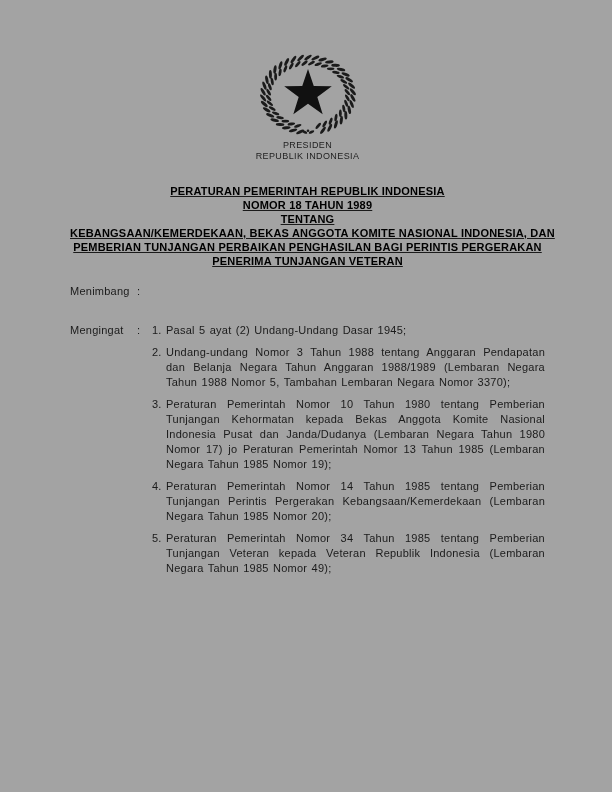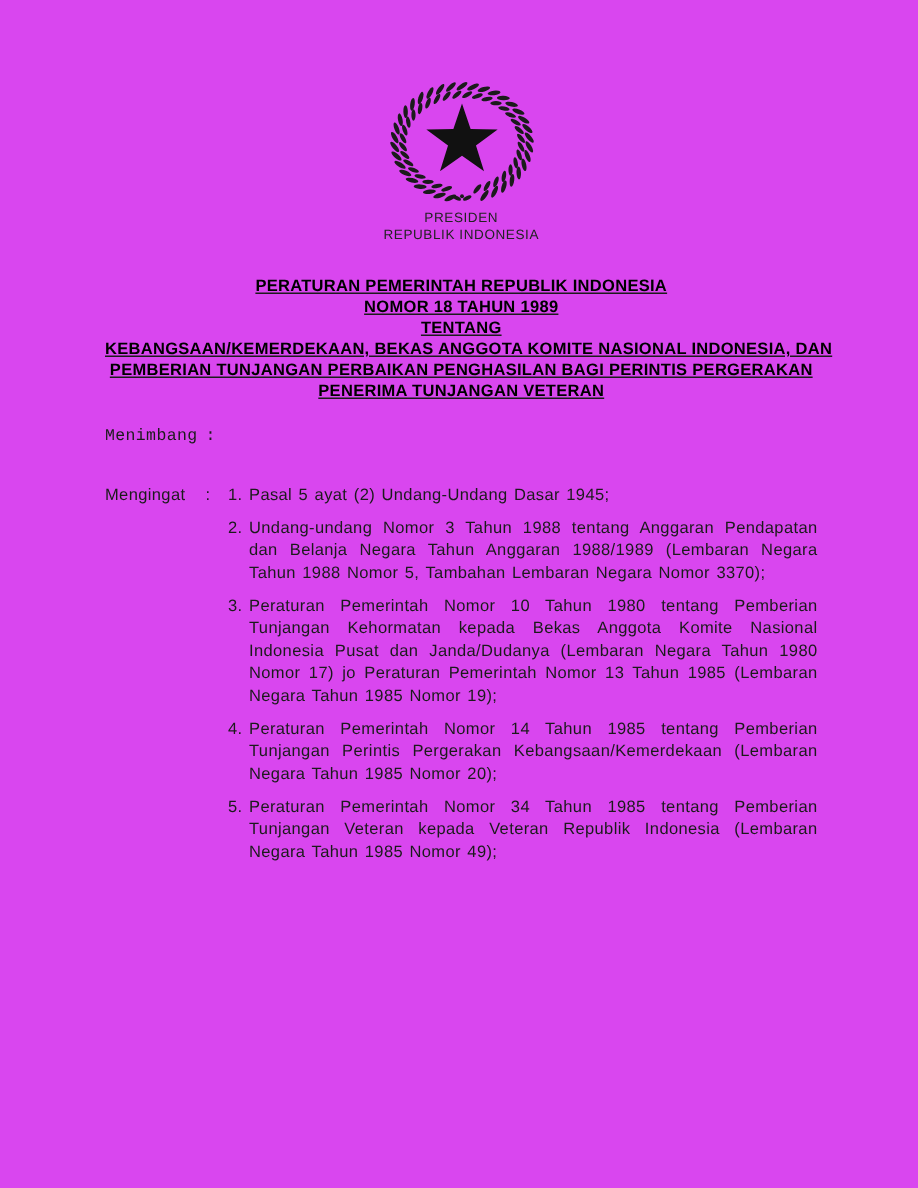--- a/index.html
+++ b/index.html
@@ -1,27 +1,27 @@
 <!DOCTYPE html>
 <html><head>
 <meta charset="utf-8">
 <style>
   * { margin:0; padding:0; box-sizing:border-box; }
   html,body { width:612px; height:792px; background:#ffffff; }
   body { font-family:"Liberation Sans", sans-serif; color:#1b1b1b; }
-  .page { position:relative; width:612px; height:792px; padding:53px 67px 0 70px; overflow:hidden; background:#d946ef; }
+  .page { position:relative; width:612px; height:792px; padding:53px 67px 0 70px; overflow:hidden; background:#a3a3a3; }
   .letterhead { text-align:center; }
   .emblem { display:block; margin:0 auto; }
   .lh-line { font-size:9px; line-height:11px; letter-spacing:0.4px; color:#222; white-space:nowrap; }
   .lh-line.first { margin-top:3px; }
   .title-block { margin-top:22px; text-align:center;text-decoration:underline; }
   .title-line { font-weight:bold; font-size:11px; line-height:14px; letter-spacing:0.2px; color:#000; white-space:nowrap; }
   .salutation { margin-top:23px; text-align:center; font-weight:bold; font-size:11px; line-height:14px; letter-spacing:0.2px; color:#000; }
   .clause { display:grid; grid-template-columns:67px 15px 1fr; font-size:11px; line-height:15px; letter-spacing:0.25px; word-spacing:1px; }
-  .clause.menimbang { margin-top:16px;font-family:Liberation Mono, monospace; }
+  .clause.menimbang { margin-top:16px; }
   .clause.mengingat { margin-top:24px; }
   .clause .c-label, .clause .c-colon { text-align:left; }
   .clause .c-body { text-align:justify; }
   .ref-item { display:grid; grid-template-columns:14px 1fr; margin-bottom:7px; }
   .ref-item .itext { text-align:justify; }
 </style>
 </head>
 <body>
 
 <div class="page">

